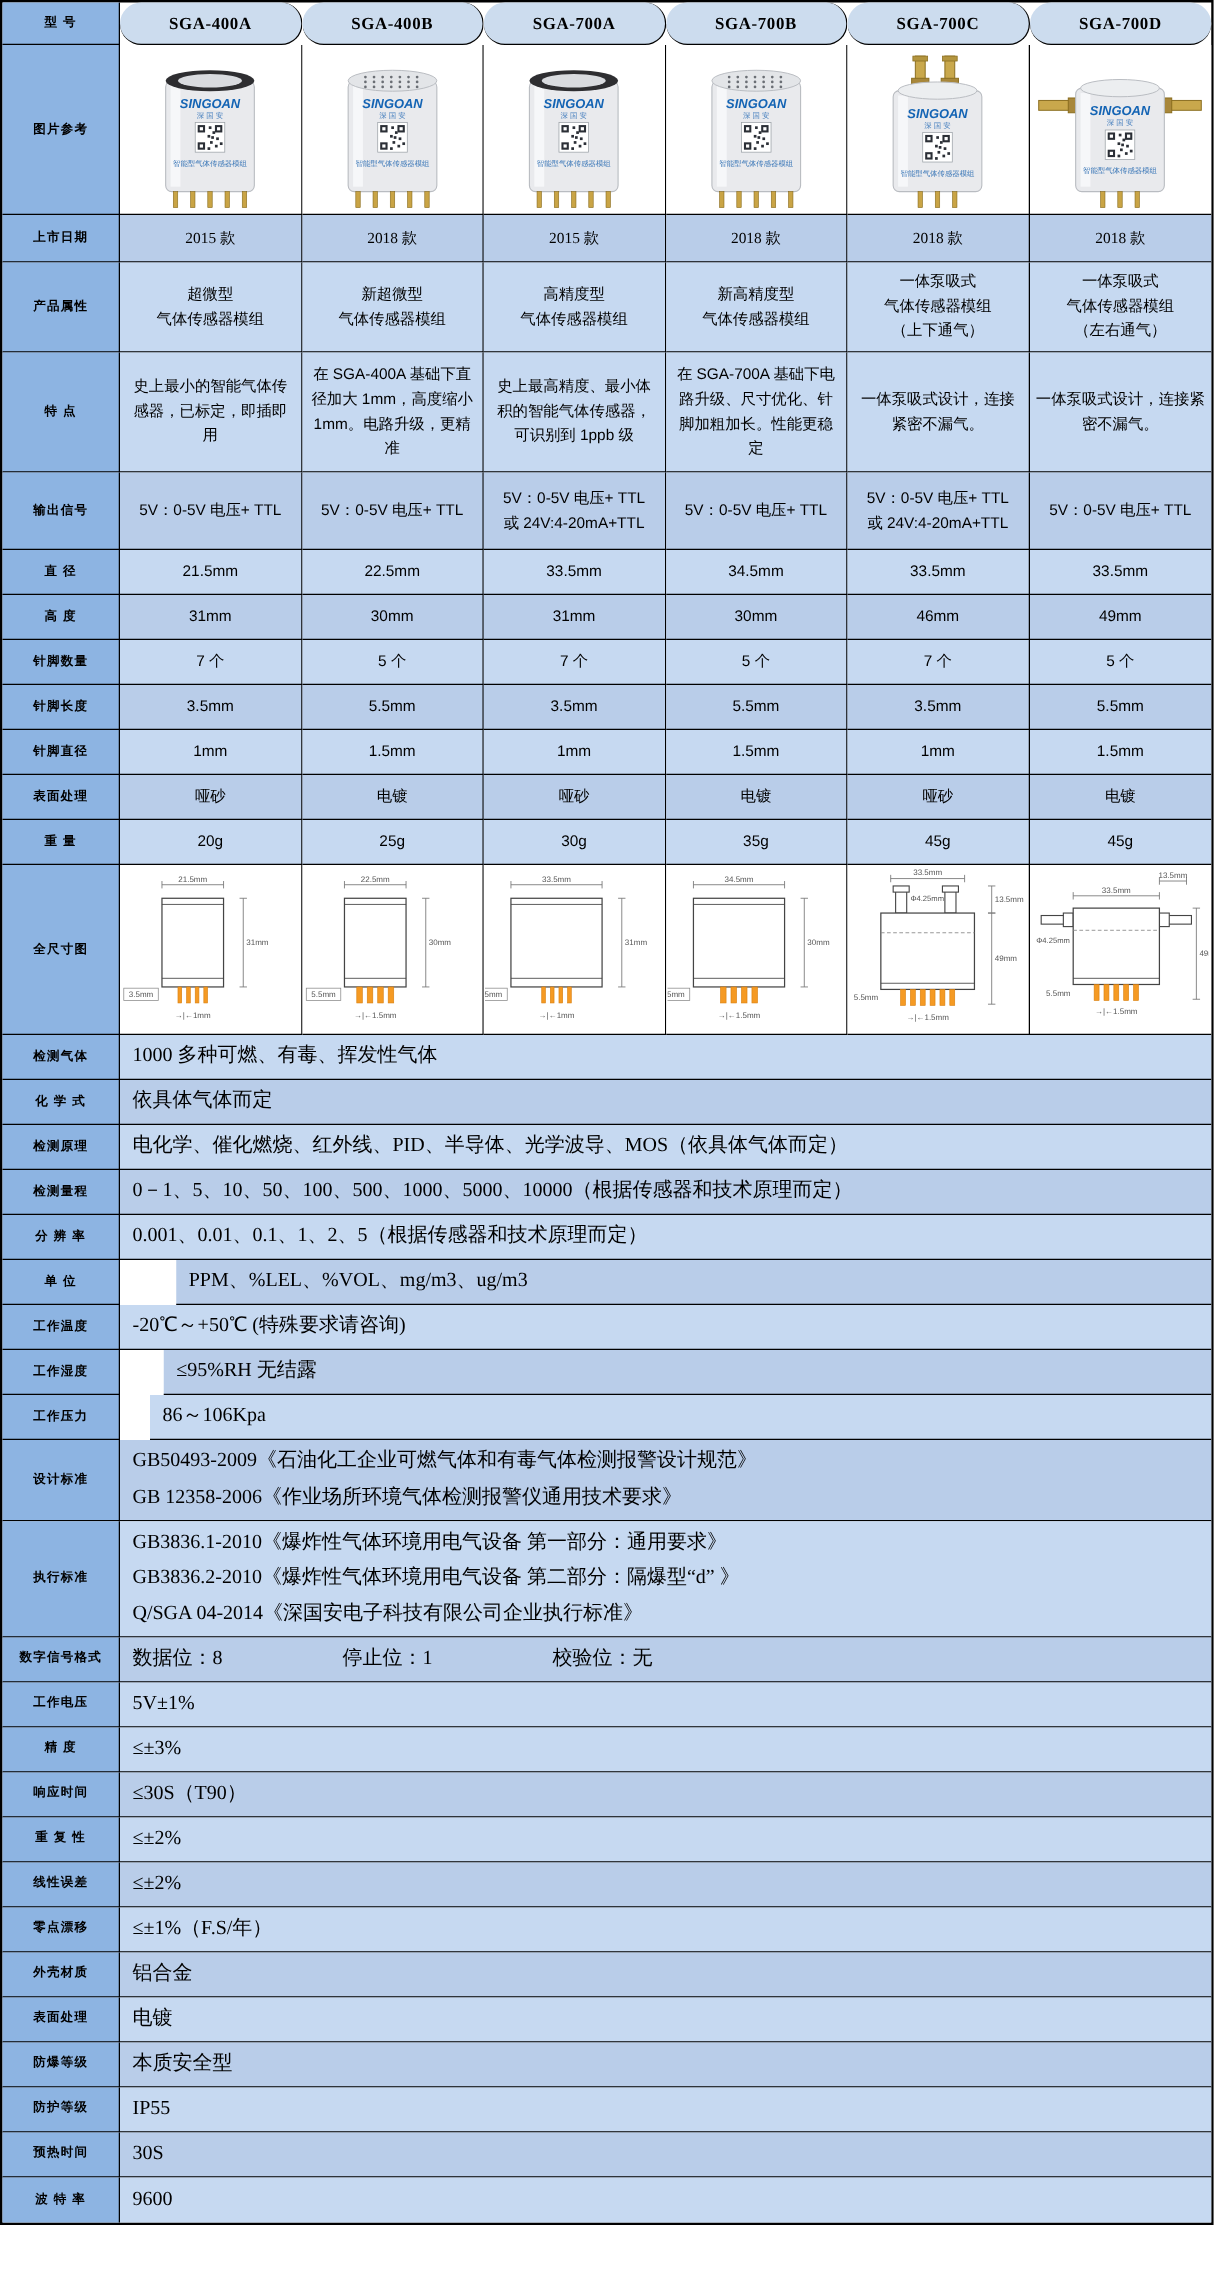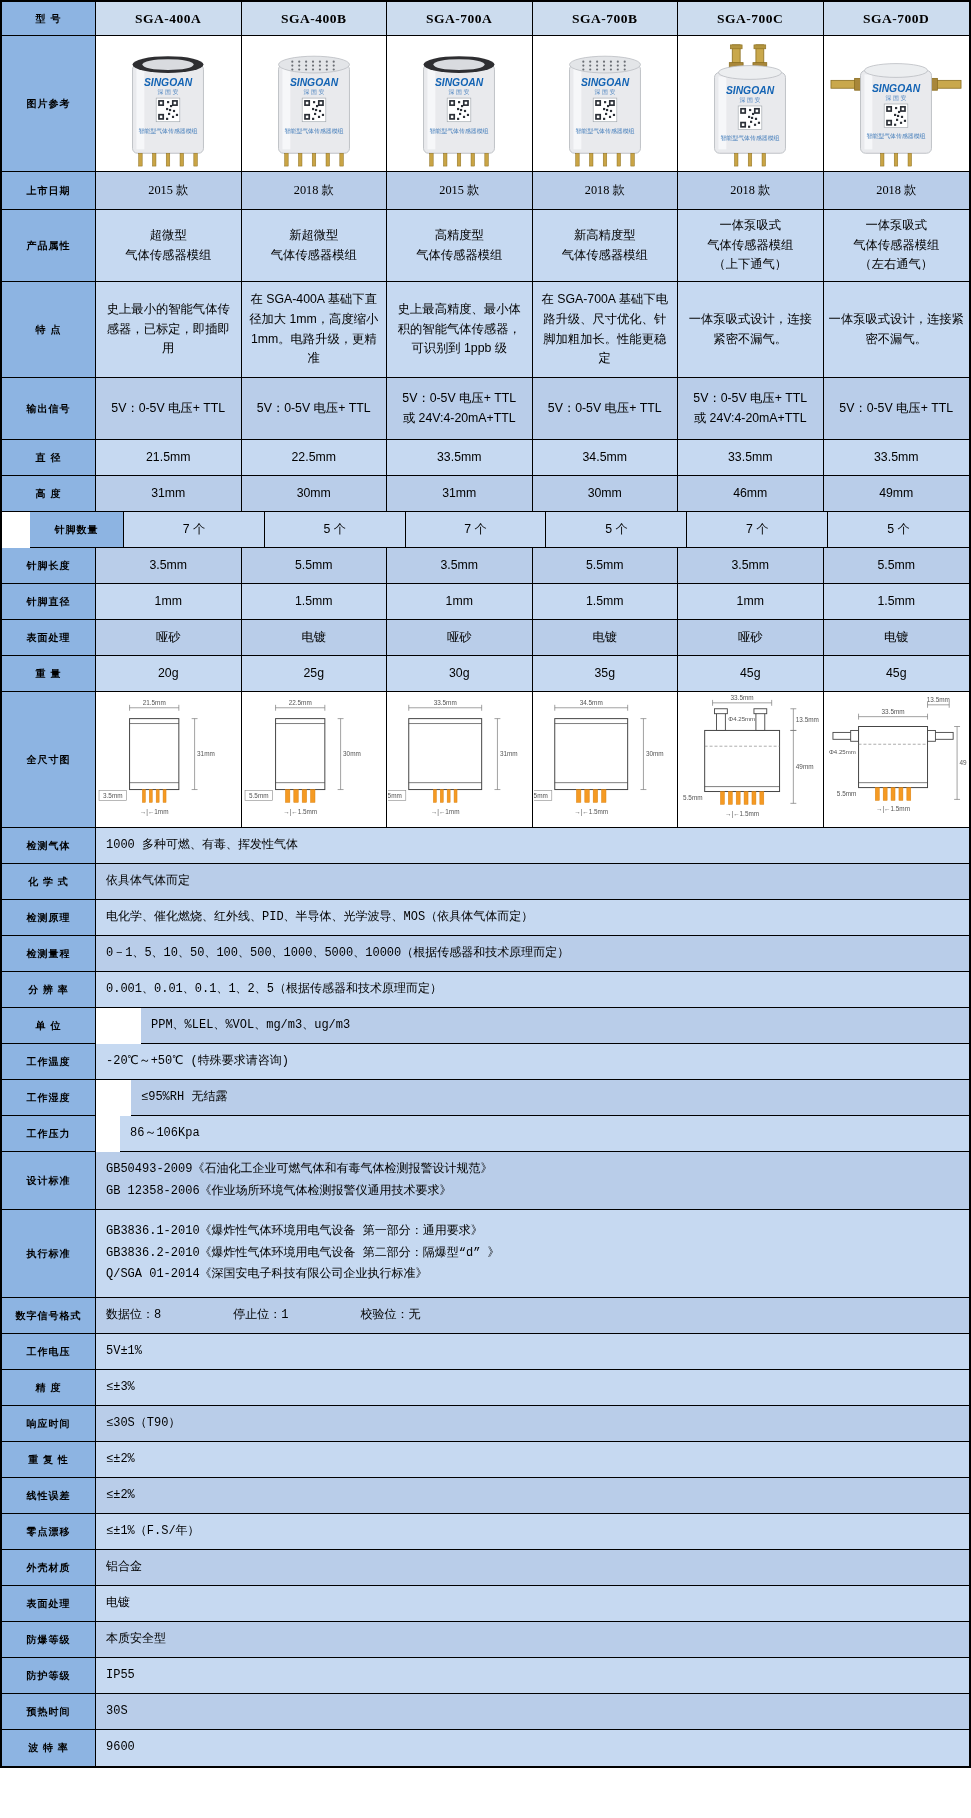--- a/index.html
+++ b/index.html
@@ -6,28 +6,28 @@
   body{font-family:"Liberation Sans","DejaVu Sans",sans-serif;color:#000;}
   #spec-table{width:971px;box-sizing:border-box;border:2px solid #000;background:#fff;}
   .row{display:grid;grid-template-columns:94px repeat(6,1fr);}
   .row.full{grid-template-columns:94px 1fr;}
   .cell{border-right:1px solid #000;border-bottom:1px solid #000;box-sizing:border-box;
         display:flex;align-items:center;justify-content:center;text-align:center;overflow:hidden;}
   .row .cell:last-child{border-right:none;}
   .row:last-child .cell{border-bottom:none;}
   .label{background:#8db4e2;font-weight:bold;font-size:10px;letter-spacing:1px;line-height:1.2;}
   .model{background:#ccdcee;font-weight:bold;font-family:"Liberation Serif","DejaVu Serif",serif;
-         font-size:13.5px;letter-spacing:.5px;}
+         font-size:13.5px;letter-spacing:.5px;border-radius:17px;}
   .val{font-size:12.3px;line-height:1.6;padding:3px 5px;white-space:pre-line;}
   .serifval{font-family:Liberation Serif, serif;text-align:center;}
   .shade-a{background:#c6d9f1;}
   .shade-b{background:#b9cde9;}
   .white{background:#fff;}
   .detail-val{justify-content:flex-start;text-align:left;padding:3px 16px 3px 10px;
-              font-family:Liberation Mono, monospace;font-size:12px;
+              font-family:Liberation Serif, serif;font-size:16px;
               line-height:1.8;white-space:pre-line;}
   svg text{font-family:"Liberation Sans","DejaVu Sans",sans-serif;}
 </style>
 </head>
 <body>
 
 <div id="spec-table">
     <div class="row" style="min-height: 34px;">
       <div class="cell label">型    号</div>
       <div class="cell model">SGA-400A</div>
@@ -337,21 +337,21 @@
     </div>
     <div class="row" style="min-height: 36px;">
       <div class="cell label">高    度</div>
       <div class="cell val shade-b">31mm</div>
       <div class="cell val shade-b">30mm</div>
       <div class="cell val shade-b">31mm</div>
       <div class="cell val shade-b">30mm</div>
       <div class="cell val shade-b">46mm</div>
       <div class="cell val shade-b">49mm</div>
     </div>
-    <div class="row" style="min-height: 36px; padding-left: 28px;">
+    <div class="row" style="min-height: 36px;">
       <div class="cell label">针脚数量</div>
       <div class="cell val shade-a">7 个</div>
       <div class="cell val shade-a">5 个</div>
       <div class="cell val shade-a">7 个</div>
       <div class="cell val shade-a">5 个</div>
       <div class="cell val shade-a">7 个</div>
       <div class="cell val shade-a">5 个</div>
     </div>
     <div class="row" style="min-height: 36px;">
       <div class="cell label">针脚长度</div>
@@ -581,21 +581,21 @@
     </div>
     <div class="row full" style="min-height: 58px;">
       <div class="cell label">设计标准</div>
       <div class="cell detail-val shade-b">GB50493-2009《石油化工企业可燃气体和有毒气体检测报警设计规范》
 GB 12358-2006《作业场所环境气体检测报警仪通用技术要求》</div>
     </div>
     <div class="row full" style="min-height: 88px;">
       <div class="cell label">执行标准</div>
       <div class="cell detail-val shade-a">GB3836.1-2010《爆炸性气体环境用电气设备 第一部分：通用要求》
 GB3836.2-2010《爆炸性气体环境用电气设备 第二部分：隔爆型“d”  》
-Q/SGA 01-2014《深国安电子科技有限公司企业执行标准》</div>
+Q/SGA 04-2014《深国安电子科技有限公司企业执行标准》</div>
     </div>
     <div class="row full" style="min-height: 36px;">
       <div class="cell label">数字信号格式</div>
       <div class="cell detail-val shade-b">数据位：8　　　　　　停止位：1　　　　　　校验位：无</div>
     </div>
     <div class="row full" style="min-height: 36px;">
       <div class="cell label">工作电压</div>
       <div class="cell detail-val shade-a">5V±1%</div>
     </div>
     <div class="row full" style="min-height: 36px;">

